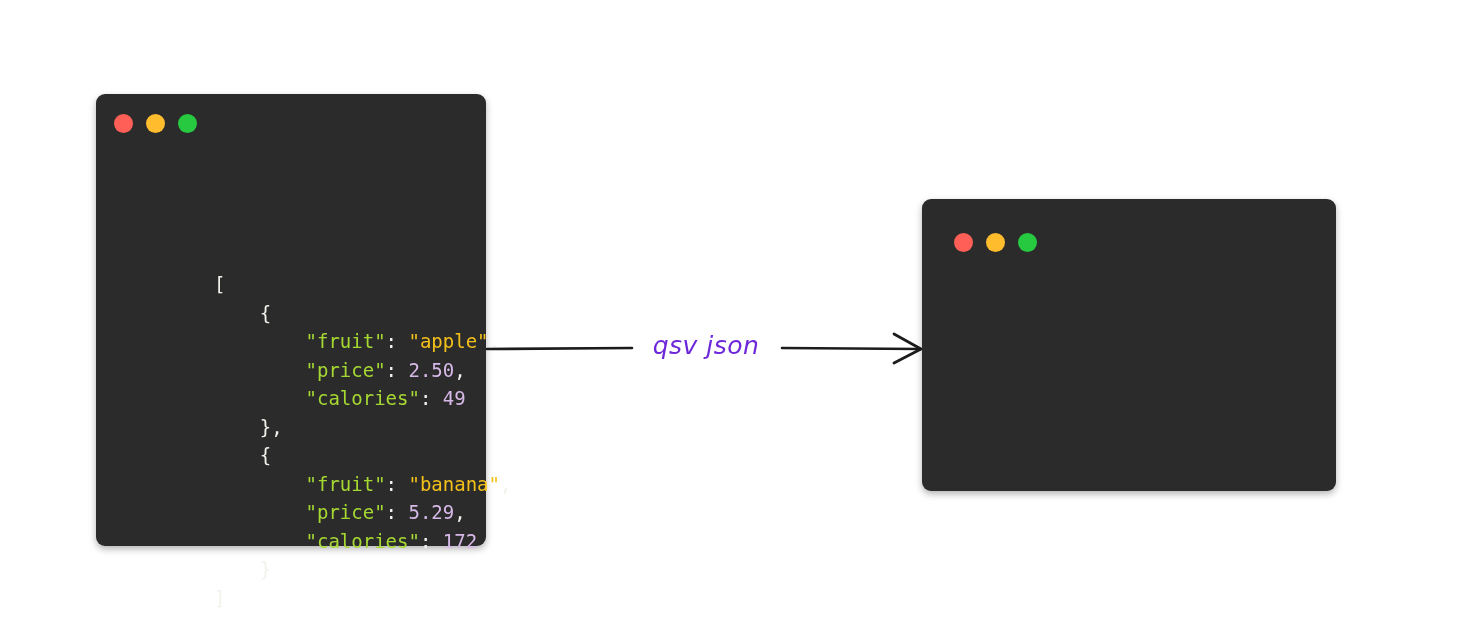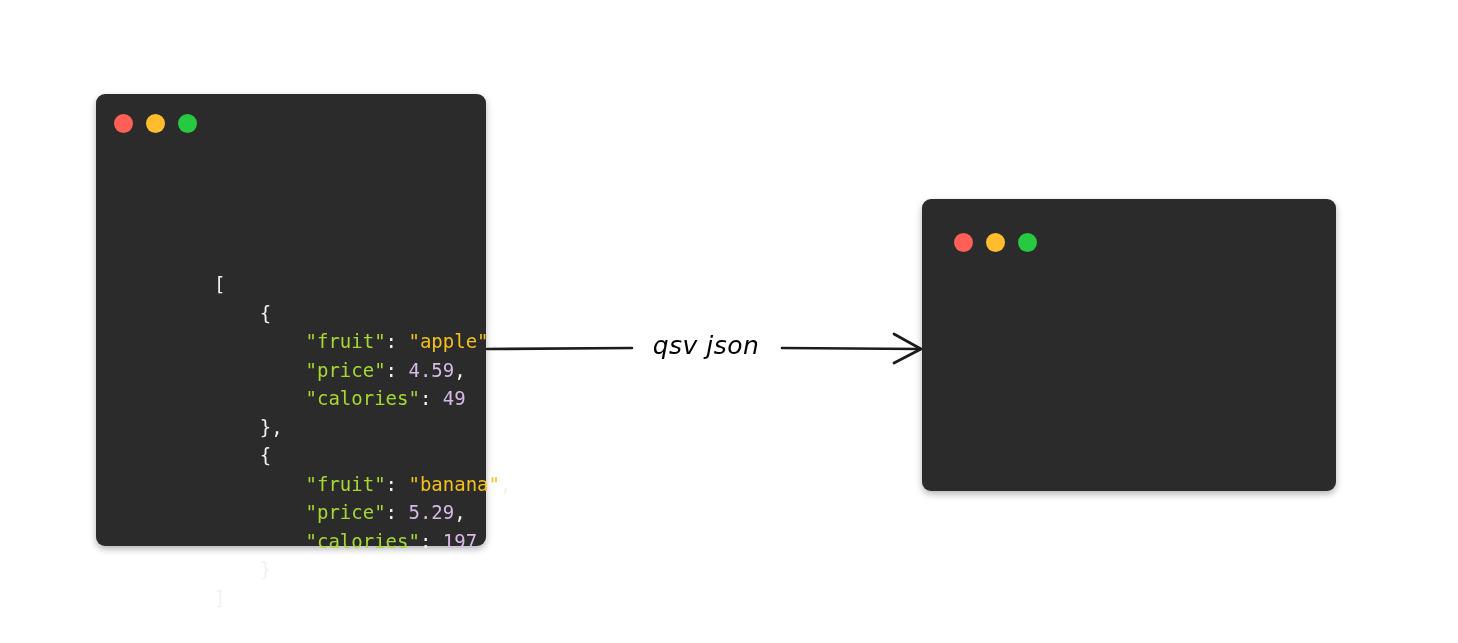--- a/index.html
+++ b/index.html
@@ -99,46 +99,46 @@
   #arrow-label {
     position: absolute;
     left: 630px;
     top: 331px;
     width: 152px;
     text-align: center;
     font-family: "DejaVu Sans", sans-serif;
     font-size: 25px;
     font-style: italic;
     font-weight: 400;
-    color: #000000;
+    color: #6d28d9;
     letter-spacing: 0.5px;
     white-space: nowrap;
   }
 </style>
 </head>
 <body>
 
 <div class="stage">
 
   <div class="window" id="json-window">
     <div class="titlebar">
       <span class="dot red"></span>
       <span class="dot yellow"></span>
       <span class="dot green"></span>
     </div>
     <pre class="code" id="json-code"><span><span class="punct">[</span></span>
 <span>    <span class="punct">{</span></span>
 <span>        <span class="key">"fruit"</span><span class="colon">: </span><span class="str">"apple"</span><span class="comma">,</span></span>
-<span>        <span class="key">"price"</span><span class="colon">: </span><span class="num">4.59</span><span class="comma">,</span></span>
+<span>        <span class="key">"price"</span><span class="colon">: </span><span class="num">2.50</span><span class="comma">,</span></span>
 <span>        <span class="key">"calories"</span><span class="colon">: </span><span class="num">49</span></span>
 <span>    <span class="punct">}</span><span class="comma">,</span></span>
 <span>    <span class="punct">{</span></span>
 <span>        <span class="key">"fruit"</span><span class="colon">: </span><span class="str">"banana"</span><span class="comma">,</span></span>
 <span>        <span class="key">"price"</span><span class="colon">: </span><span class="num">5.29</span><span class="comma">,</span></span>
-<span>        <span class="key">"calories"</span><span class="colon">: </span><span class="num">197</span></span>
+<span>        <span class="key">"calories"</span><span class="colon">: </span><span class="num">172</span></span>
 <span>    <span class="punct">}</span></span>
 <span><span class="punct">]</span></span></pre>
   </div>
 
   <svg id="arrow-layer" viewBox="0 0 1458 643" width="1458" height="643" xmlns="http://www.w3.org/2000/svg">
 
     <path d="M 487 349 L 632 348" stroke="#1c1c1c" stroke-width="2.6" fill="none" stroke-linecap="round"></path>
 
     <path d="M 782 348 L 920 349" stroke="#1c1c1c" stroke-width="2.6" fill="none" stroke-linecap="round"></path>
 

